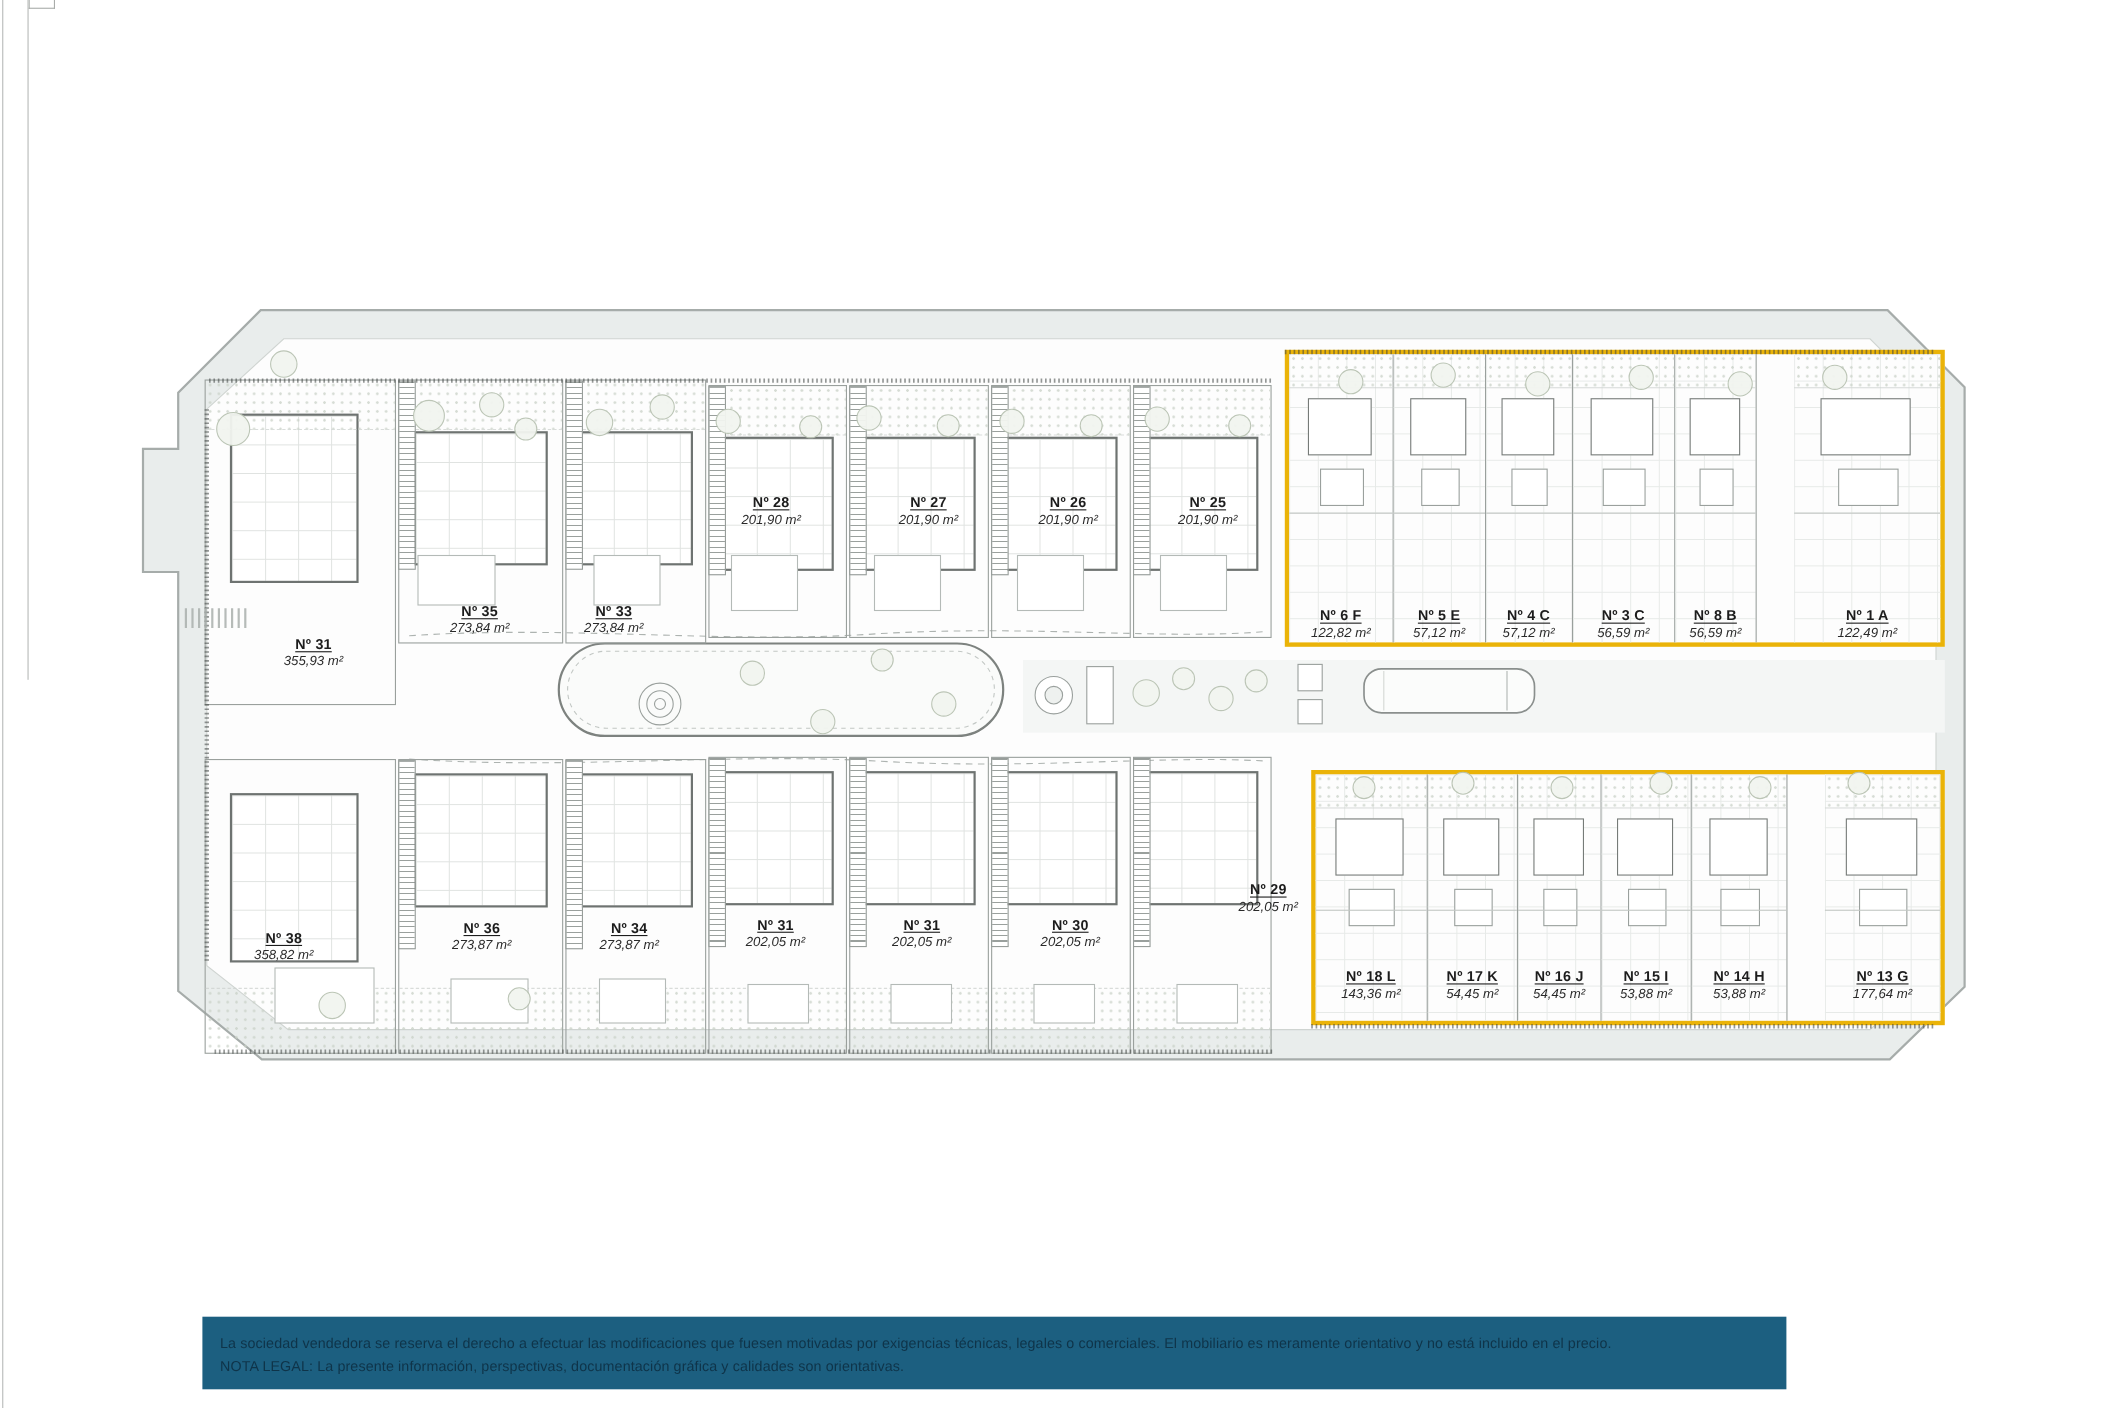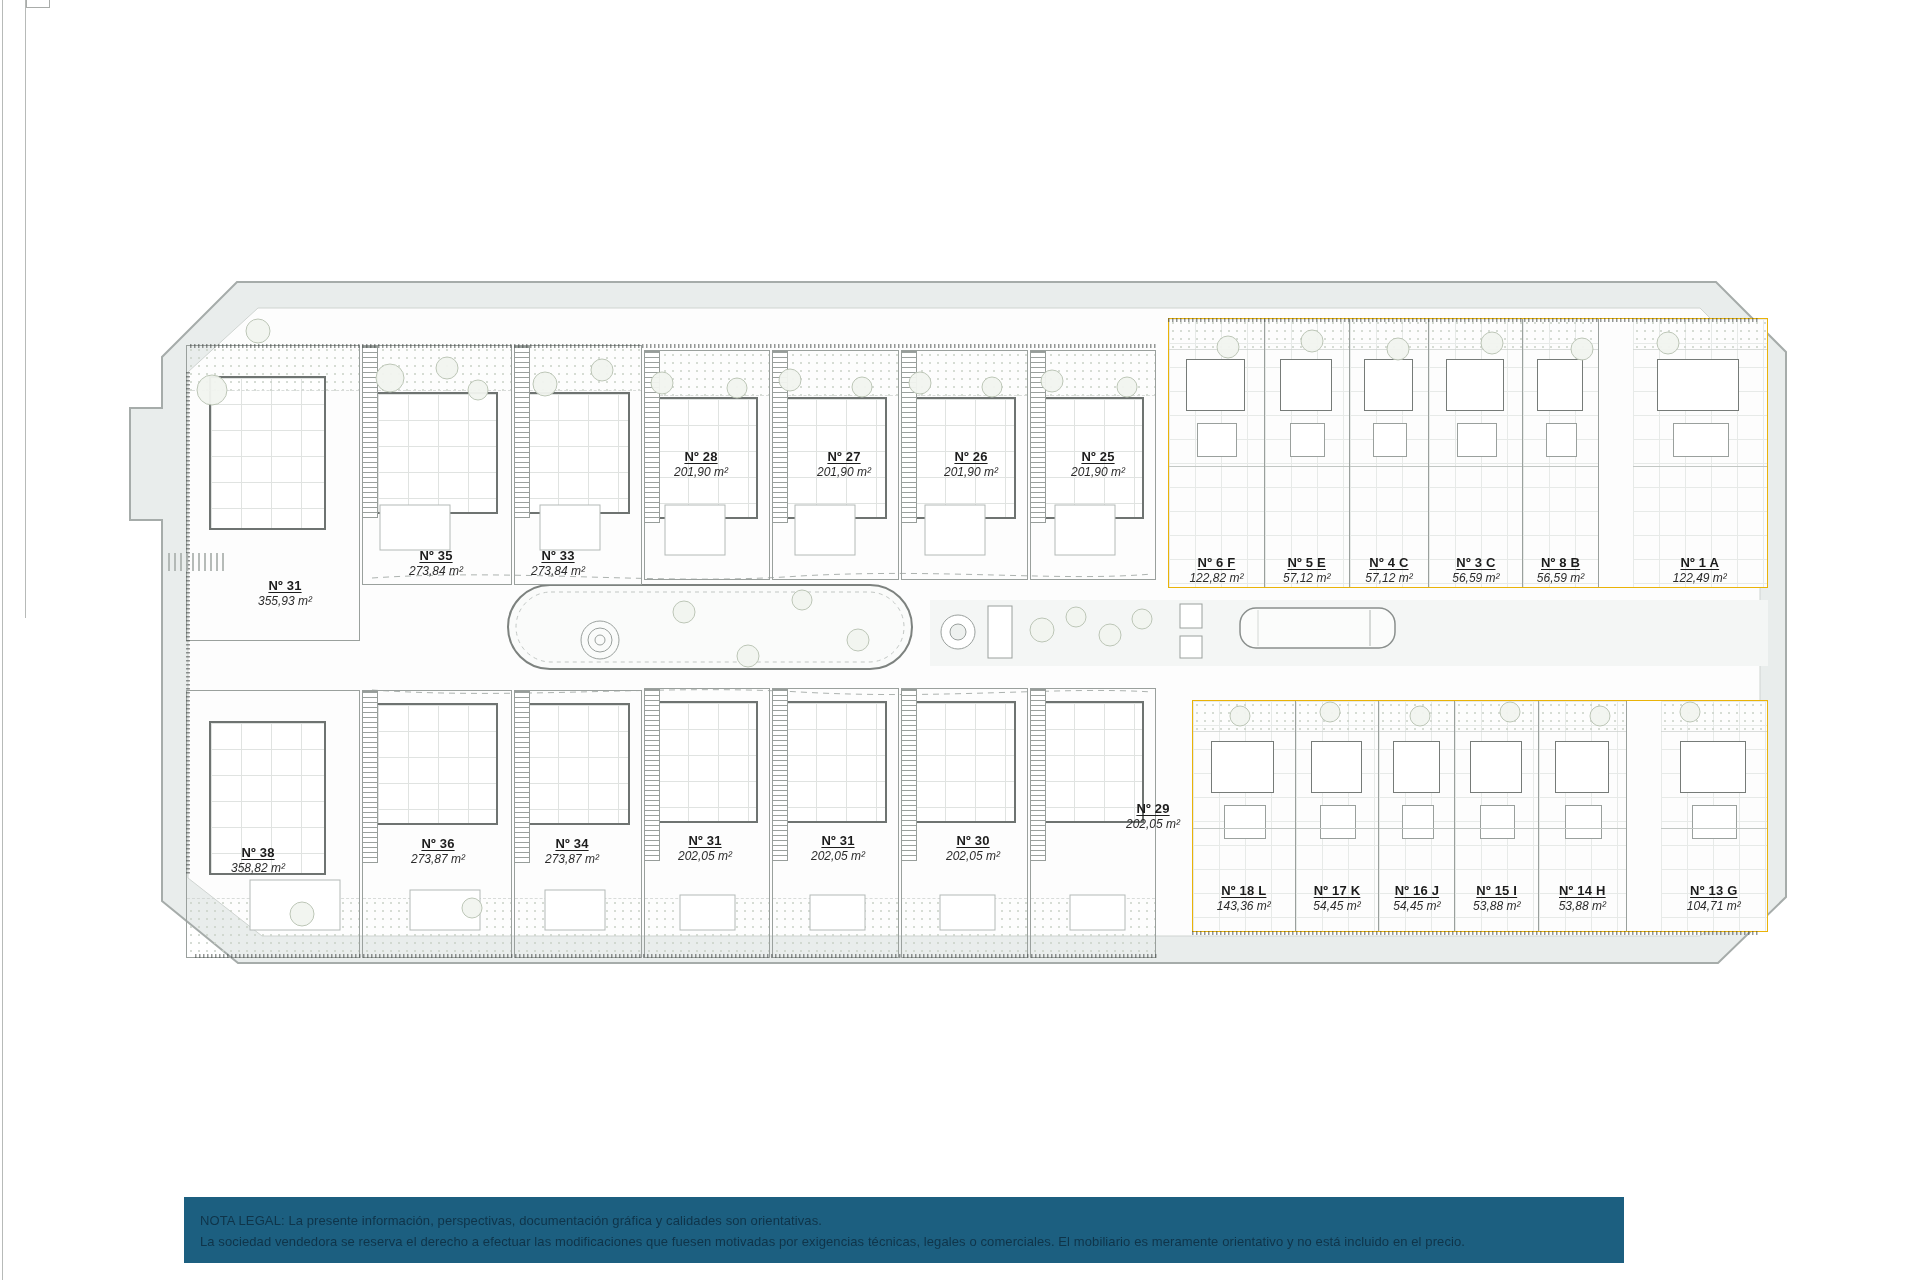--- a/index.html
+++ b/index.html
@@ -33,21 +33,21 @@
   .stairs{position:absolute;left:-1px;top:0;width:14px;height:170px;border:1px solid #979d9a;
           background:repeating-linear-gradient(180deg,#9aa09d 0 1px,#ffffff 1px 5px);z-index:3;}
 
   
   .ulabel{position:absolute;transform:translateX(-50%);text-align:center;white-space:nowrap;z-index:6;}
   .unum{display:block;font-weight:700;font-size:13px;color:#1c1c1c;
         text-decoration:underline;text-underline-offset:2px;letter-spacing:.2px;}
   .uarea{display:block;font-style:italic;font-size:12px;color:#2a2a2a;margin-top:1px;}
 
   
-  .apt-block{position:absolute;border:1px solid #eab308;display:flex;z-index:2;box-sizing:border-box;background:#fdfdfd;}
+  .apt-block{position:absolute;border:4px solid #eab308;display:flex;z-index:2;box-sizing:border-box;background:#fdfdfd;}
   .apt-col{position:relative;border-right:1px solid #9aa09d;box-sizing:border-box;height:100%;
     background-image:linear-gradient(#e7eae8 1px,transparent 1px),
                      linear-gradient(90deg,#e7eae8 1px,transparent 1px);
     background-size:26px 24px;}
   .apt-col:last-child{border-right:none;margin-left:34px;}
   .apt-col::before{ 
     content:"";position:absolute;left:0;right:0;top:0;height:30px;
     background-image:radial-gradient(#c9d1c7 1px,transparent 1.4px);
     background-size:8px 8px;opacity:.75;border-bottom:1px solid #cdd2cf;}
   .apt-col::after{ 
@@ -223,21 +223,21 @@
       <div class="aplabel">
           <span class="unum">Nº 14 H</span>
           <span class="uarea">53,88 m²</span>
         </div>
     </div>
     <div class="apt-col" style="width:112px;">
       <div class="apt-room"></div>
         <div class="apt-room2"></div>
       <div class="aplabel">
           <span class="unum">Nº 13 G</span>
-          <span class="uarea">104,71 m²</span>
+          <span class="uarea">177,64 m²</span>
         </div>
     </div>
   </div>
 
   <div class="ulabel" style="left:285px;top:578px;">
       <span class="unum">Nº 31</span>
       <span class="uarea">355,93 m²</span>
     </div>
   <div class="ulabel" style="left:436px;top:548px;">
       <span class="unum">Nº 35</span>
@@ -367,17 +367,17 @@
       <circle cx="1240" cy="716" r="10"></circle>
         <circle cx="1330" cy="712" r="10"></circle>
       <circle cx="1420" cy="716" r="10"></circle>
         <circle cx="1510" cy="712" r="10"></circle>
       <circle cx="1600" cy="716" r="10"></circle>
         <circle cx="1690" cy="712" r="10"></circle>
     </g>
   </svg>
 
   <div id="legal" style="background: rgb(28, 95, 128); color: rgb(15, 52, 73);">
+    <div class="lline">La sociedad vendedora se reserva el derecho a efectuar las modificaciones que fuesen motivadas por exigencias técnicas, legales o comerciales. El mobiliario es meramente orientativo y no está incluido en el precio.</div>
     <div class="lline">NOTA LEGAL: La presente información, perspectivas, documentación gráfica y calidades son orientativas.</div>
-    <div class="lline">La sociedad vendedora se reserva el derecho a efectuar las modificaciones que fuesen motivadas por exigencias técnicas, legales o comerciales. El mobiliario es meramente orientativo y no está incluido en el precio.</div>
   </div>
 
 </div>
 
 </body></html>

